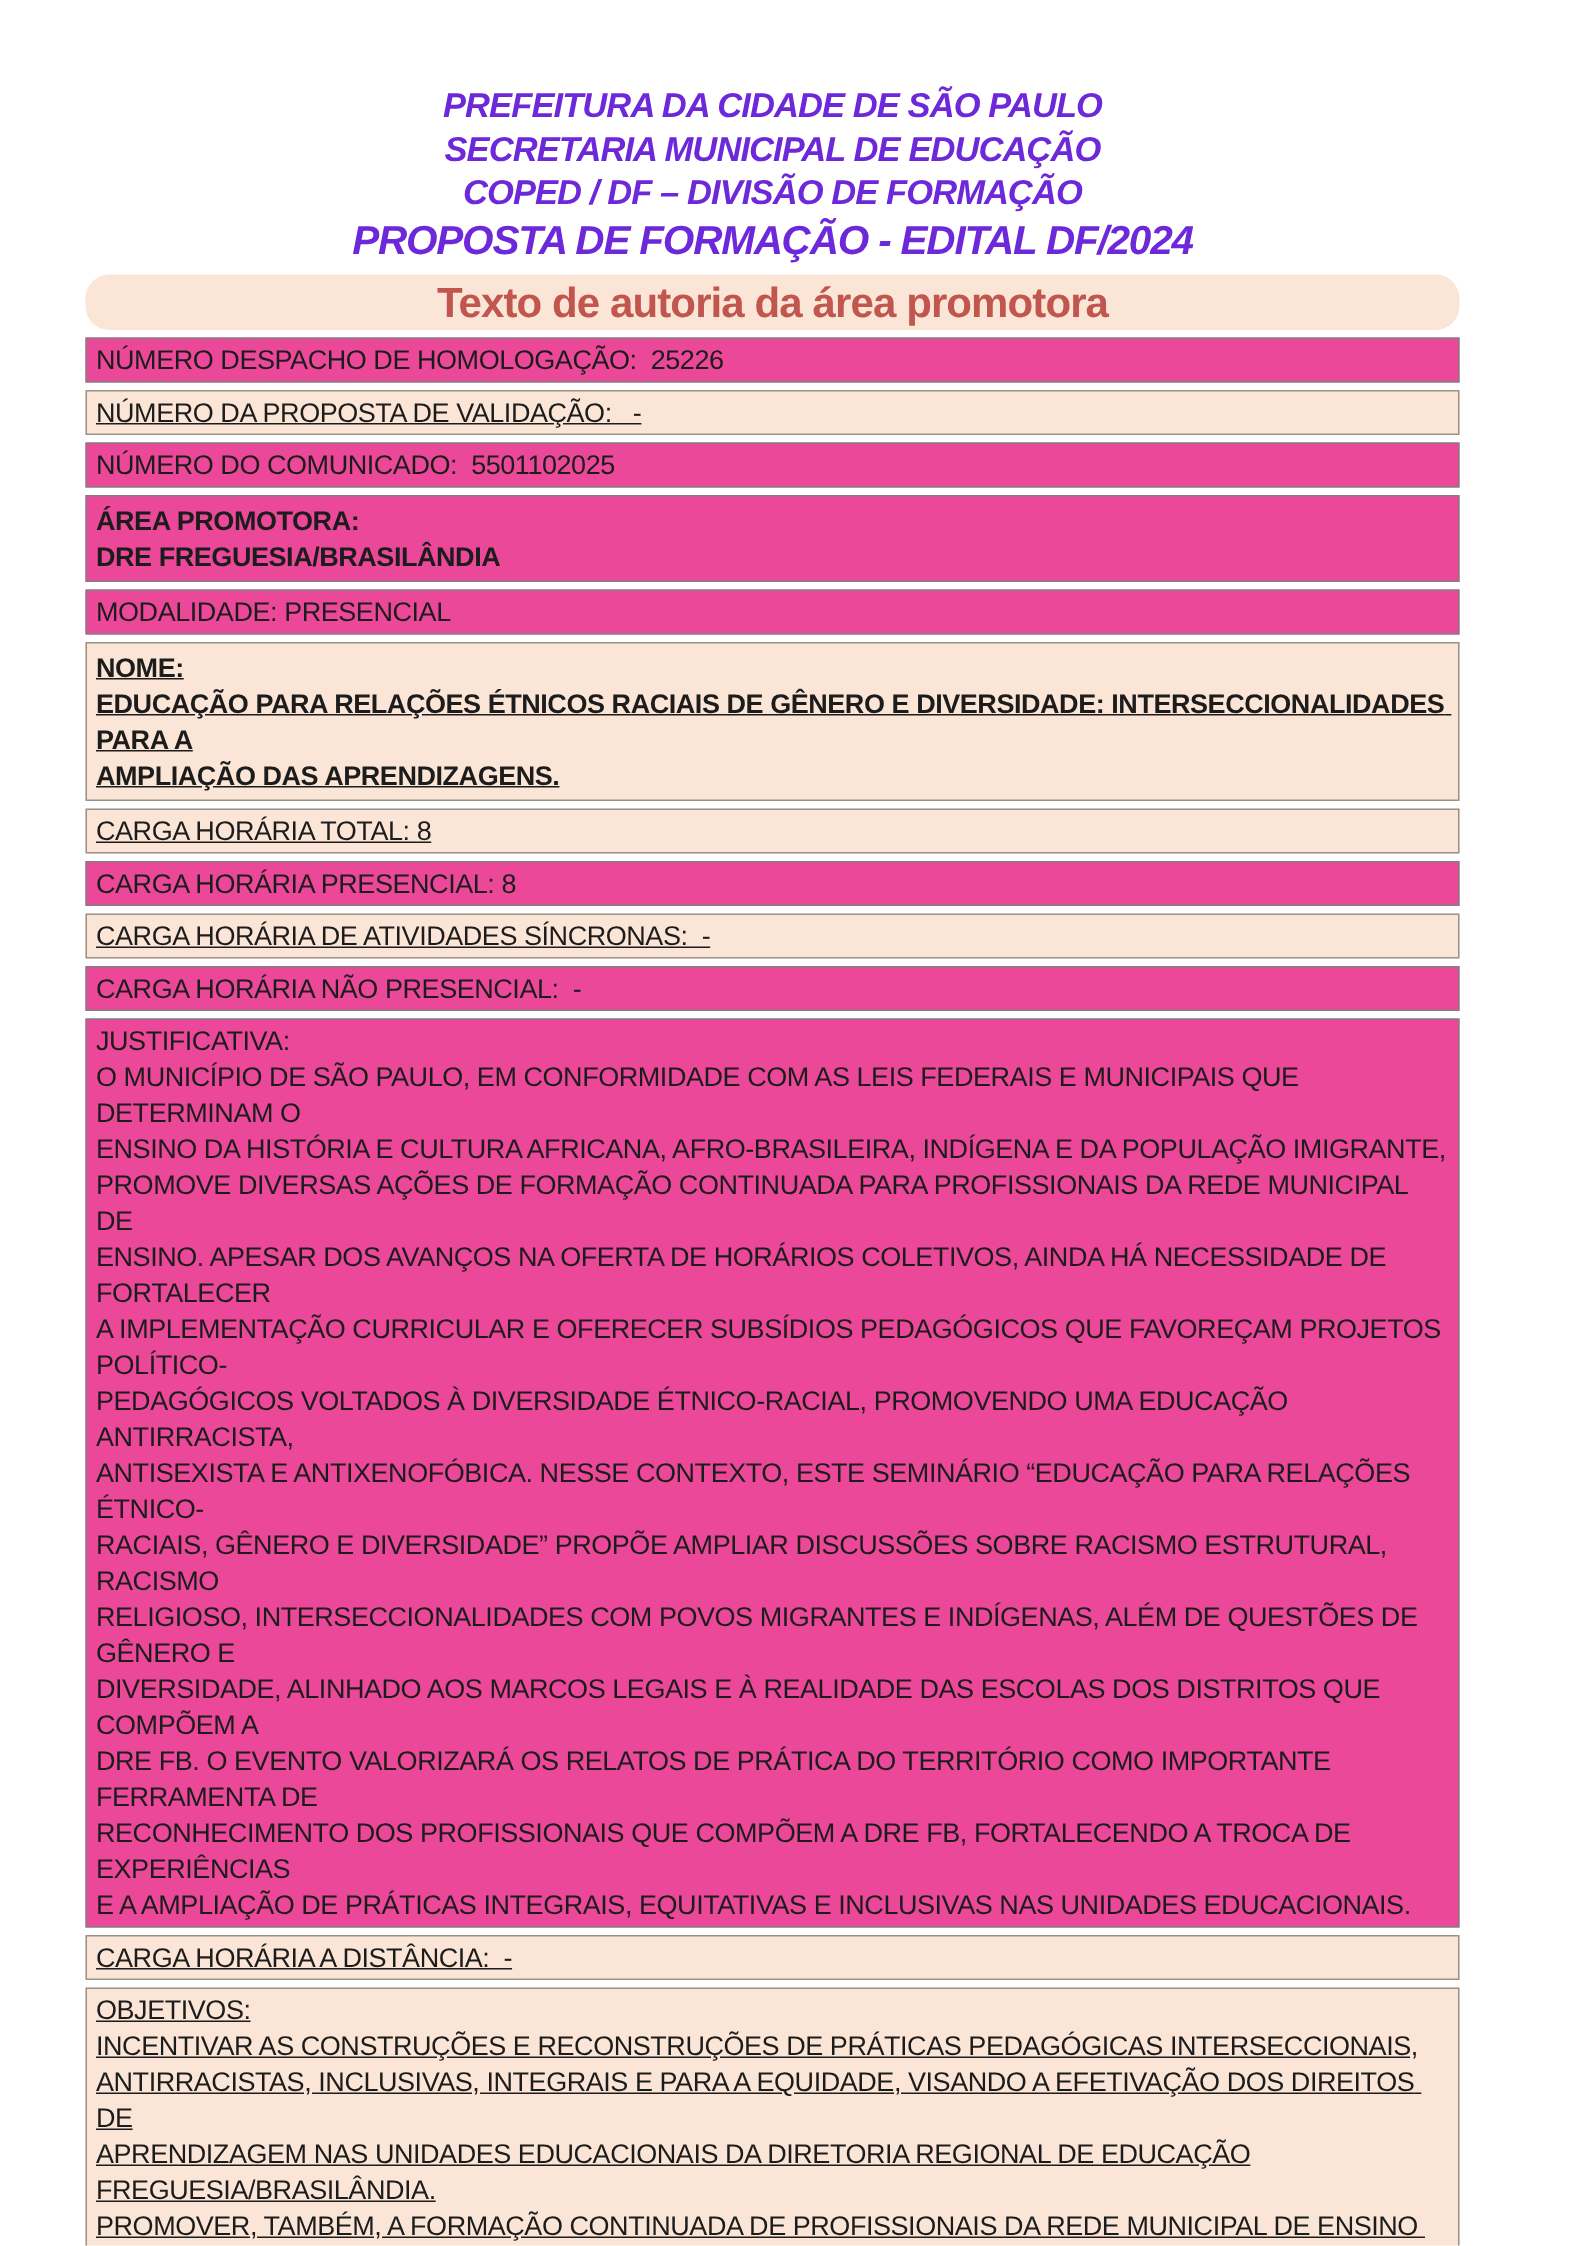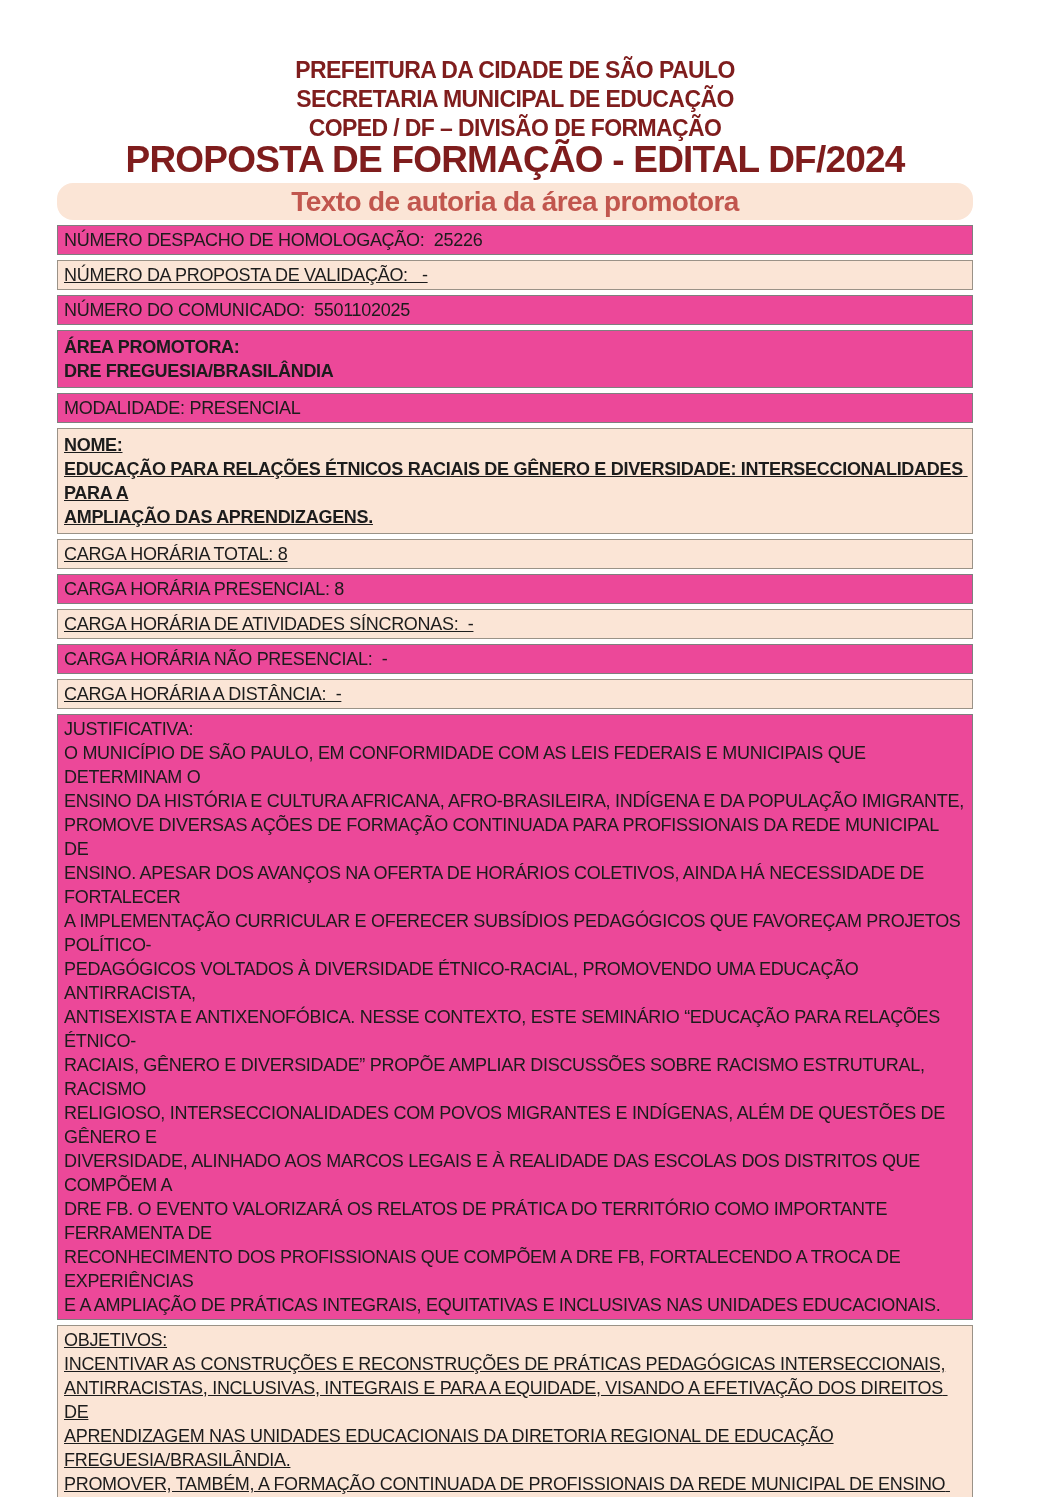--- a/index.html
+++ b/index.html
@@ -10,29 +10,29 @@
     font-family: "Liberation Sans", sans-serif;
     color: #1c1c1c;
     overflow: hidden;
   }
   .doc {
     margin-left: 57px;
     width: 916px;
     padding-top: 56px;
     box-sizing: border-box;
   }
-  .hdr { text-align: center; color: #7f1d1d; }
+  .hdr { text-align: center; color: #6d28d9; font-style: italic; }
   .h1 {
     font-size: 23px;
     font-weight: bold;
     line-height: 29px;
     letter-spacing: -0.6px;
   }
   .h2 {
-    font-size: 37px;
+    font-size: 27px;
     font-weight: bold;
     line-height: 34px;
     letter-spacing: -0.8px;
   }
   .banner {
     margin-top: 6px;
     background: #FBE5D6;
     color: #C1564E;
     font-size: 28px;
     font-weight: bold;
@@ -79,35 +79,35 @@
       <div class="row white bold">ÁREA PROMOTORA:
 DRE FREGUESIA/BRASILÂNDIA</div>
       <div class="row white">MODALIDADE: PRESENCIAL</div>
       <div class="row peach bold">NOME:
 EDUCAÇÃO PARA RELAÇÕES ÉTNICOS RACIAIS DE GÊNERO E DIVERSIDADE: INTERSECCIONALIDADES PARA A
 AMPLIAÇÃO DAS APRENDIZAGENS.</div>
       <div class="row peach">CARGA HORÁRIA TOTAL: 8</div>
       <div class="row white">CARGA HORÁRIA PRESENCIAL: 8</div>
       <div class="row peach">CARGA HORÁRIA DE ATIVIDADES SÍNCRONAS:  -</div>
       <div class="row white">CARGA HORÁRIA NÃO PRESENCIAL:  -</div>
-      <div class="row peach">CARGA HORÁRIA A DISTÂNCIA:  -</div>
       <div class="row white">JUSTIFICATIVA:
 O MUNICÍPIO DE SÃO PAULO, EM CONFORMIDADE COM AS LEIS FEDERAIS E MUNICIPAIS QUE DETERMINAM O
 ENSINO DA HISTÓRIA E CULTURA AFRICANA, AFRO-BRASILEIRA, INDÍGENA E DA POPULAÇÃO IMIGRANTE,
 PROMOVE DIVERSAS AÇÕES DE FORMAÇÃO CONTINUADA PARA PROFISSIONAIS DA REDE MUNICIPAL DE
 ENSINO. APESAR DOS AVANÇOS NA OFERTA DE HORÁRIOS COLETIVOS, AINDA HÁ NECESSIDADE DE FORTALECER
 A IMPLEMENTAÇÃO CURRICULAR E OFERECER SUBSÍDIOS PEDAGÓGICOS QUE FAVOREÇAM PROJETOS POLÍTICO-
 PEDAGÓGICOS VOLTADOS À DIVERSIDADE ÉTNICO-RACIAL, PROMOVENDO UMA EDUCAÇÃO ANTIRRACISTA,
 ANTISEXISTA E ANTIXENOFÓBICA. NESSE CONTEXTO, ESTE SEMINÁRIO “EDUCAÇÃO PARA RELAÇÕES ÉTNICO-
 RACIAIS, GÊNERO E DIVERSIDADE” PROPÕE AMPLIAR DISCUSSÕES SOBRE RACISMO ESTRUTURAL, RACISMO
 RELIGIOSO, INTERSECCIONALIDADES COM POVOS MIGRANTES E INDÍGENAS, ALÉM DE QUESTÕES DE GÊNERO E
 DIVERSIDADE, ALINHADO AOS MARCOS LEGAIS E À REALIDADE DAS ESCOLAS DOS DISTRITOS QUE COMPÕEM A
 DRE FB. O EVENTO VALORIZARÁ OS RELATOS DE PRÁTICA DO TERRITÓRIO COMO IMPORTANTE FERRAMENTA DE
 RECONHECIMENTO DOS PROFISSIONAIS QUE COMPÕEM A DRE FB, FORTALECENDO A TROCA DE EXPERIÊNCIAS
 E A AMPLIAÇÃO DE PRÁTICAS INTEGRAIS, EQUITATIVAS E INCLUSIVAS NAS UNIDADES EDUCACIONAIS.</div>
+      <div class="row peach">CARGA HORÁRIA A DISTÂNCIA:  -</div>
       <div class="row peach">OBJETIVOS:
 INCENTIVAR AS CONSTRUÇÕES E RECONSTRUÇÕES DE PRÁTICAS PEDAGÓGICAS INTERSECCIONAIS,
 ANTIRRACISTAS, INCLUSIVAS, INTEGRAIS E PARA A EQUIDADE, VISANDO A EFETIVAÇÃO DOS DIREITOS DE
 APRENDIZAGEM NAS UNIDADES EDUCACIONAIS DA DIRETORIA REGIONAL DE EDUCAÇÃO
 FREGUESIA/BRASILÂNDIA.
 PROMOVER, TAMBÉM, A FORMAÇÃO CONTINUADA DE PROFISSIONAIS DA REDE MUNICIPAL DE ENSINO EM
 CONSONÂNCIA COM OS MARCOS LEGAIS E ORIENTAÇÕES CURRICULARES, EM VISTAS DE FOMENTAR O RECO-
 NHECIMENTO DAS RIQUEZAS PLURAIS DO TERRITÓRIO.</div>
     </div>
 </div>

